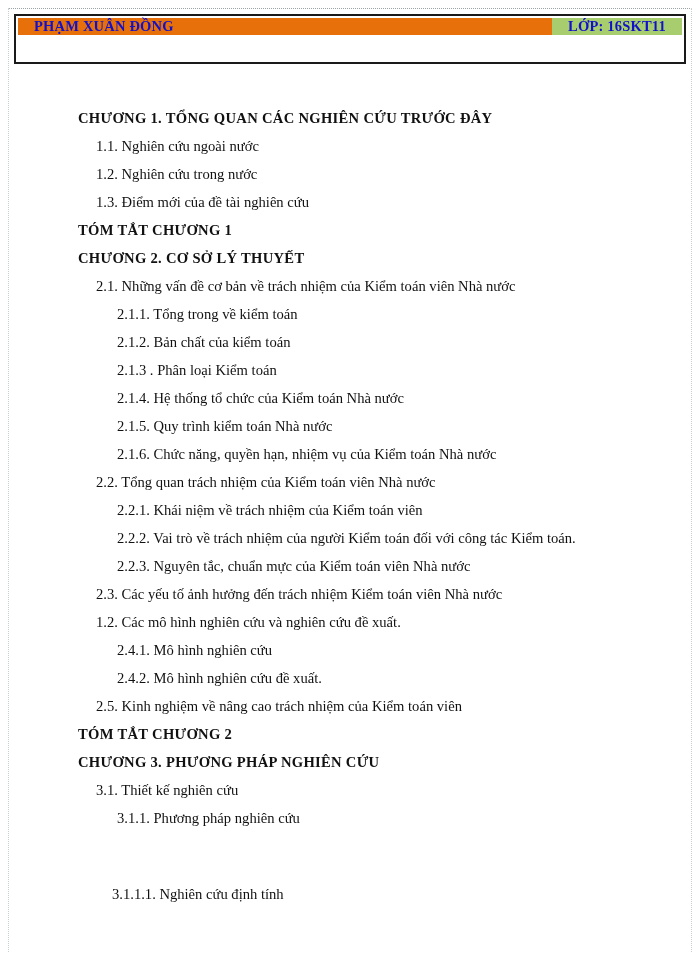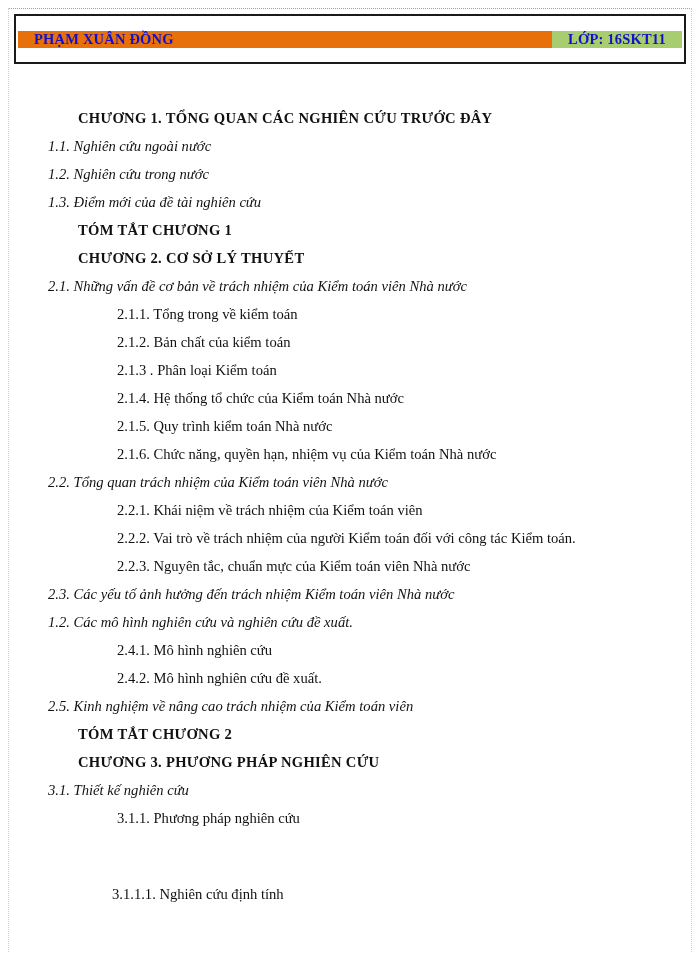--- a/index.html
+++ b/index.html
@@ -35,21 +35,21 @@
     position: absolute;
     left: 14px;
     top: 14px;
     width: 672px;
     height: 50px;
     box-sizing: border-box;
     border: 2px solid #1a1a1a;
     background: #ffffff;
     padding: 2px;
     display: flex;
-    align-items: center;
+    align-items: flex-start;
   }
   .header-left {
     background: #e8700a;
     flex: 0 0 534px;
     display: flex;
     align-items: center;
     padding-left: 16px;
     box-sizing: border-box;
   }
   .header-right {
@@ -85,21 +85,21 @@
   .lvl-chapter {
     padding-left: 78px;
     font-weight: bold;
     letter-spacing: 0.3px;
   }
   .lvl-summary {
     padding-left: 78px;
     font-weight: bold;
     letter-spacing: 0.3px;
   }
-  .lvl-2 { padding-left: 48px; font-style: italic; }
+  .lvl-2 { padding-left: 96px; }
   .lvl-3 { padding-left: 117px; }
   .lvl-4 { padding-left: 112px; margin-top: 48px; }
 </style>
 </head>
 <body>
 
 <div class="page-frame"></div>
 
 <div class="header-banner">
   <div class="header-left">

